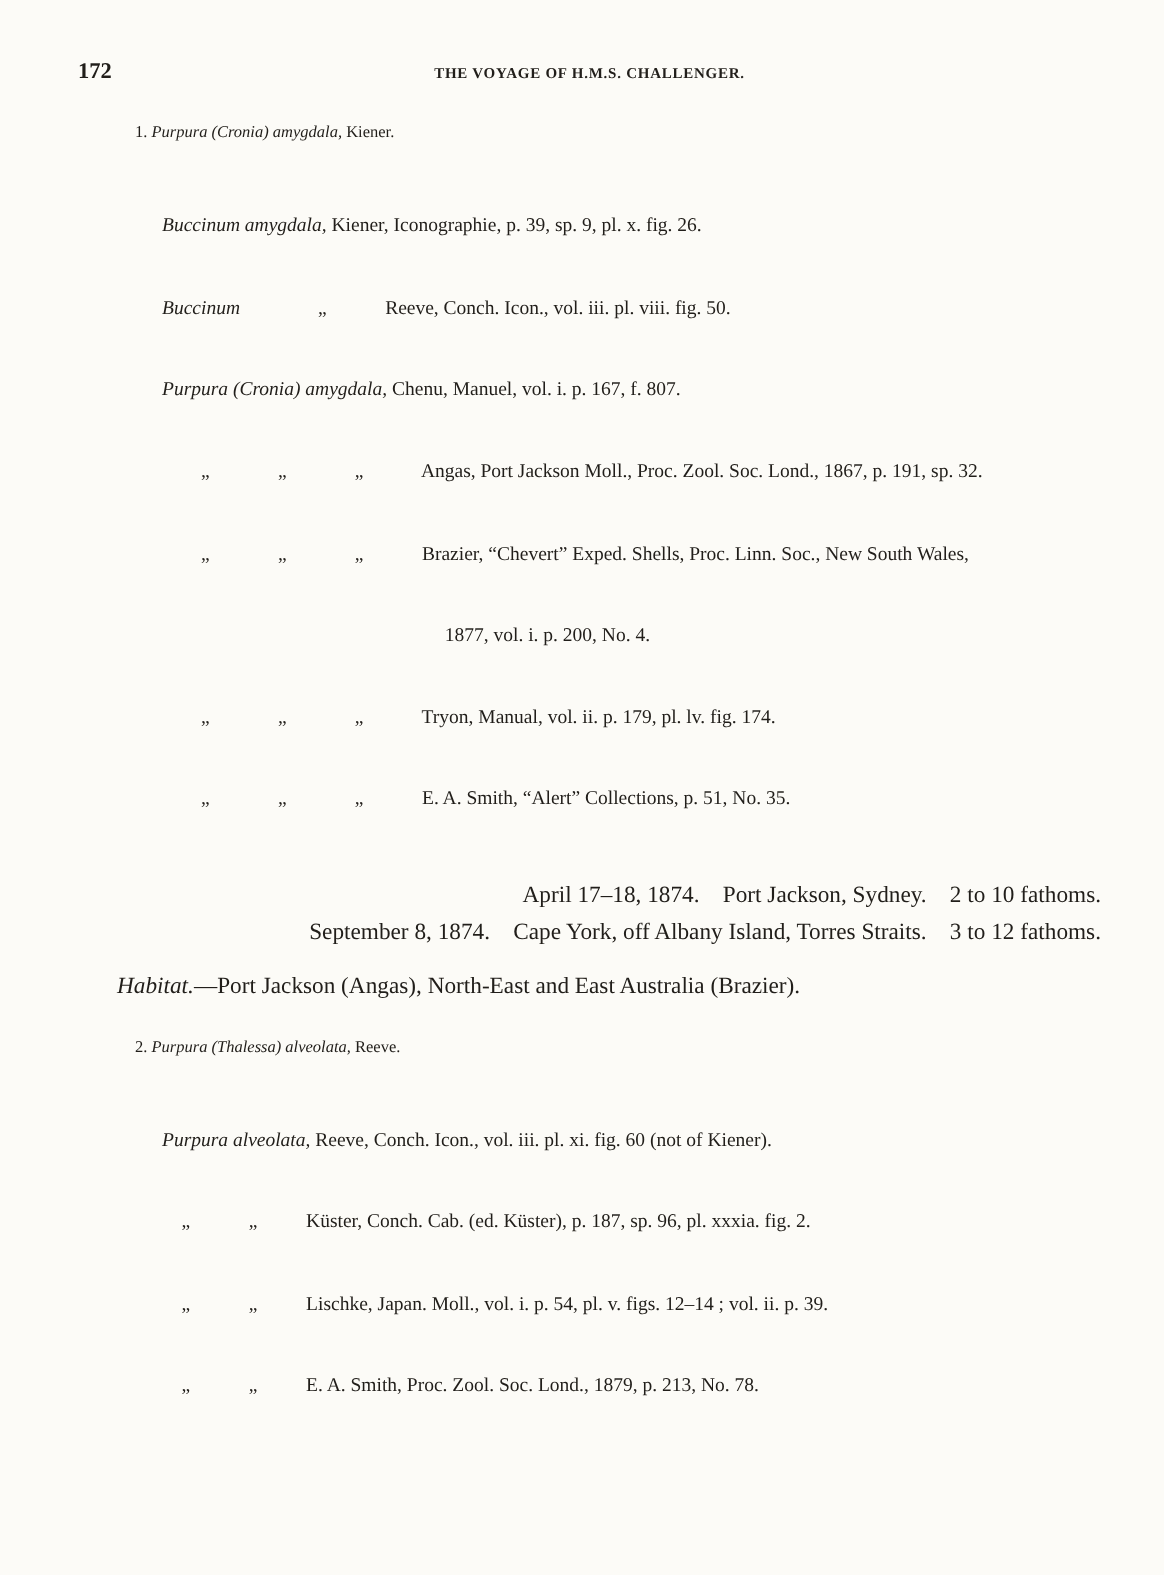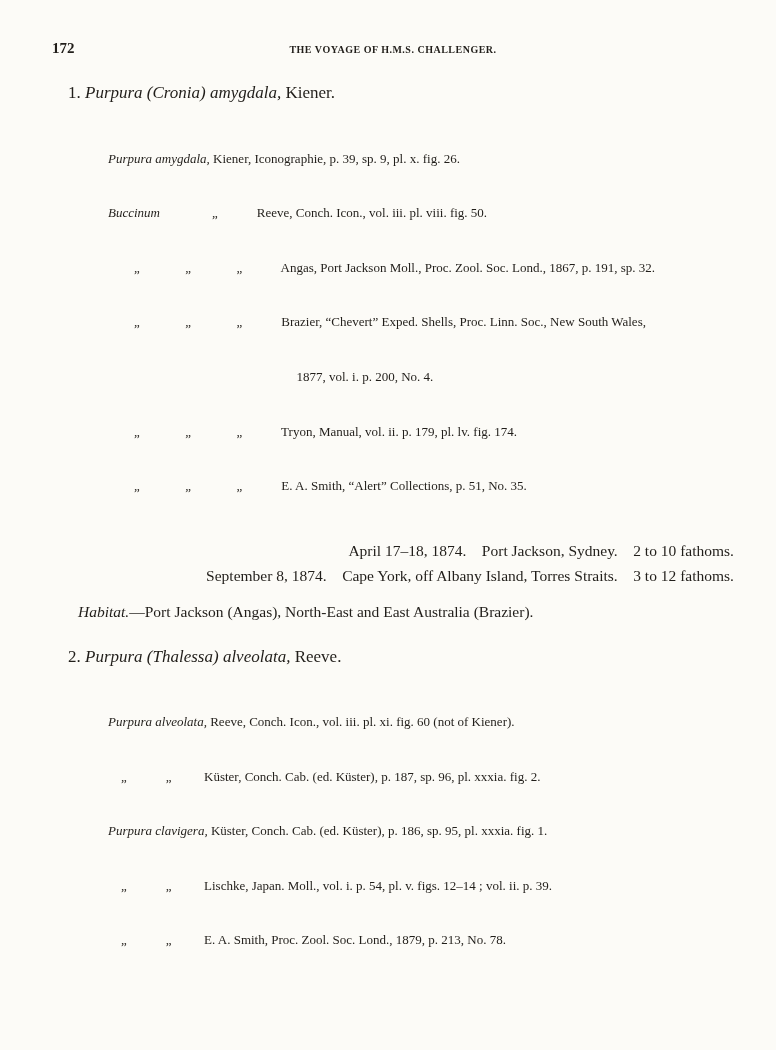--- a/index.html
+++ b/index.html
@@ -12,21 +12,21 @@
   }
   .page { padding: 38px 42px 0 52px; }
 
   .running-head {
     display: grid; grid-template-columns: 70px 1fr 70px;
     align-items: baseline; margin-bottom: 2px;
   }
   .pagenum { font-weight: bold; font-size: 15px; }
   .rtitle  { text-align: center; font-weight: bold; font-size: 10px; letter-spacing: 0.5px; }
 
-  .sec-heading { margin: 22px 0 8px 16px; font-size: 17px; }
+  .sec-heading { margin: 22px 0 8px 38px; font-size: 11px; }
   .it  { font-style: italic; }
 
   .synonymy { margin: 0 0 8px 56px; font-size: 13px; line-height: 1.4; white-space: pre-wrap; }
   .syn-line { min-height: 18px; }
 
   .record  { margin: 3px 0; text-indent: 26px; white-space: pre-wrap; text-align: right; }
   .habitat { margin: 14px 0 6px; text-indent: 26px; white-space: normal; }
 </style>
 </head>
 <body>
@@ -34,35 +34,35 @@
 <div class="page">
 
   <div class="running-head">
     <span class="pagenum">172</span>
     <span class="rtitle">THE VOYAGE OF H.M.S. CHALLENGER.</span>
     <span></span>
   </div>
 
   <p class="sec-heading"><span>1. </span><span class="it">Purpura (Cronia) amygdala,</span><span> Kiener.</span></p>
   <div class="synonymy">
-    <div class="syn-line"><span class="it">Purpura amygdala, </span><span>Kiener, Iconographie, p. 39, sp. 9, pl. x. fig. 26.</span></div>
+    <div class="syn-line"><span class="it">Buccinum amygdala, </span><span>Kiener, Iconographie, p. 39, sp. 9, pl. x. fig. 26.</span></div>
     <div class="syn-line"><span class="it">Buccinum</span><span>                „            Reeve, Conch. Icon., vol. iii. pl. viii. fig. 50.</span></div>
+    <div class="syn-line"><span class="it">Purpura (Cronia) amygdala, </span><span>Chenu, Manuel, vol. i. p. 167, f. 807.</span></div>
     <div class="syn-line"><span>        „              „              „            Angas, Port Jackson Moll., Proc. Zool. Soc. Lond., 1867, p. 191, sp. 32.</span></div>
     <div class="syn-line"><span>        „              „              „            Brazier, “Chevert” Exped. Shells, Proc. Linn. Soc., New South Wales,</span></div>
     <div class="syn-line"><span>                                                          1877, vol. i. p. 200, No. 4.</span></div>
     <div class="syn-line"><span>        „              „              „            Tryon, Manual, vol. ii. p. 179, pl. lv. fig. 174.</span></div>
     <div class="syn-line"><span>        „              „              „            E. A. Smith, “Alert” Collections, p. 51, No. 35.</span></div>
   </div>
   <p class="record">April 17–18, 1874.    Port Jackson, Sydney.    2 to 10 fathoms.</p>
   <p class="record">September 8, 1874.    Cape York, off Albany Island, Torres Straits.    3 to 12 fathoms.</p>
   <p class="habitat"><span class="it">Habitat.</span><span>—Port Jackson (Angas), North-East and East Australia (Brazier).</span></p>
 
   <p class="sec-heading"><span>2. </span><span class="it">Purpura (Thalessa) alveolata,</span><span> Reeve.</span></p>
   <div class="synonymy">
     <div class="syn-line"><span class="it">Purpura alveolata, </span><span>Reeve, Conch. Icon., vol. iii. pl. xi. fig. 60 (not of Kiener).</span></div>
     <div class="syn-line"><span>    „            „          Küster, Conch. Cab. (ed. Küster), p. 187, sp. 96, pl. xxxia. fig. 2.</span></div>
-    <div class="syn-line"><span class="it">Purpura clavigera, </span><span>Küster, Conch. Cab. (ed. Küster), p. 186, sp. 95, pl. xxxia. fig. 1.</span></div>
     <div class="syn-line"><span>    „            „          Lischke, Japan. Moll., vol. i. p. 54, pl. v. figs. 12–14 ; vol. ii. p. 39.</span></div>
     <div class="syn-line"><span>    „            „          E. A. Smith, Proc. Zool. Soc. Lond., 1879, p. 213, No. 78.</span></div>
     
   </div>
 
 </div>
 
 </body></html>

